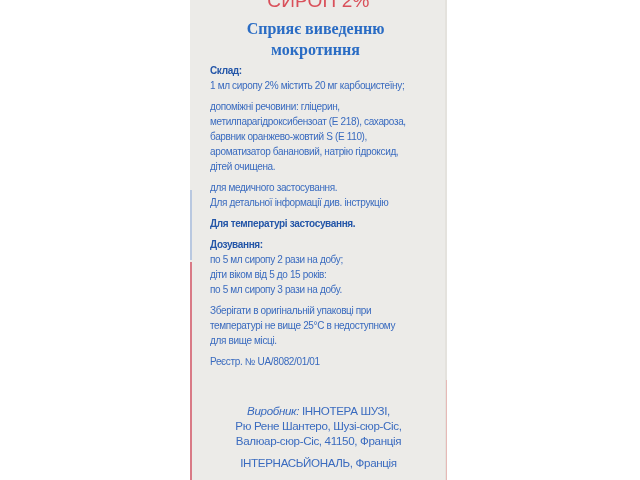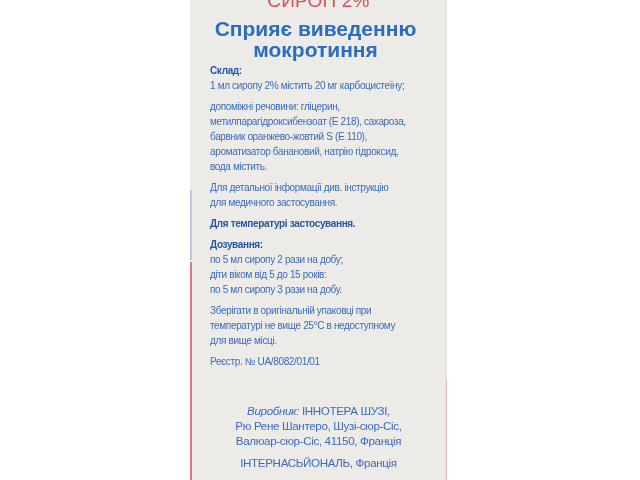--- a/index.html
+++ b/index.html
@@ -24,21 +24,21 @@
     .edge-right-red {
       position:absolute; left:446px; top:380px; width:1px; height:100px;
       background:#e6b9b6;
     }
     .product {
       position:absolute; left:190px; top:-10px; width:257px; text-align:center;
       color:#d9505a; font-size:19px; letter-spacing:0.2px;
     }
     .headline {
       position:absolute; left:190px; top:18px; width:251px; text-align:center;
-      color:#2a6cc4; font-weight:bold; font-size:21px; line-height:21px;
+      color:#2a6cc4; font-weight:bold; font-size:16px; line-height:21px;font-family:Liberation Serif, serif;
     }
     .content {
       position:absolute; left:210px; top:63px; width:240px;
       color:#3a6bbf; font-size:10px; line-height:15px;
       letter-spacing:-0.35px;
     }
     .content p { margin:0 0 6px 0; }
     .content .h { font-weight:bold; color:#2456a8; }
     .content .line { display:block; white-space:nowrap; }
     .mfr {
@@ -67,25 +67,25 @@
 <div class="content">
   <p>
     <span class="line h">Склад:</span>
     <span class="line">1 мл сиропу 2% містить 20 мг карбоцистеїну;</span>
   </p>
   <p>
     <span class="line">допоміжні речовини: гліцерин,</span>
     <span class="line">метилпарагідроксибензоат (Е 218), сахароза,</span>
     <span class="line">барвник оранжево-жовтий S (Е 110),</span>
     <span class="line">ароматизатор банановий, натрію гідроксид,</span>
-    <span class="line">вода містить.</span>
+    <span class="line">дітей очищена.</span>
   </p>
   <p>
+    <span class="line">для медичного застосування.</span>
     <span class="line">Для детальної інформації див. інструкцію</span>
-    <span class="line">для медичного застосування.</span>
   </p>
   <p>
     <span class="line h">Для температурі застосування.</span>
   </p>
   <p>
     <span class="line h">Дозування:</span>
     <span class="line">по 5 мл сиропу 2 рази на добу;</span>
     <span class="line">діти віком від 5 до 15 років:</span>
     <span class="line">по 5 мл сиропу 3 рази на добу.</span>
   </p>

